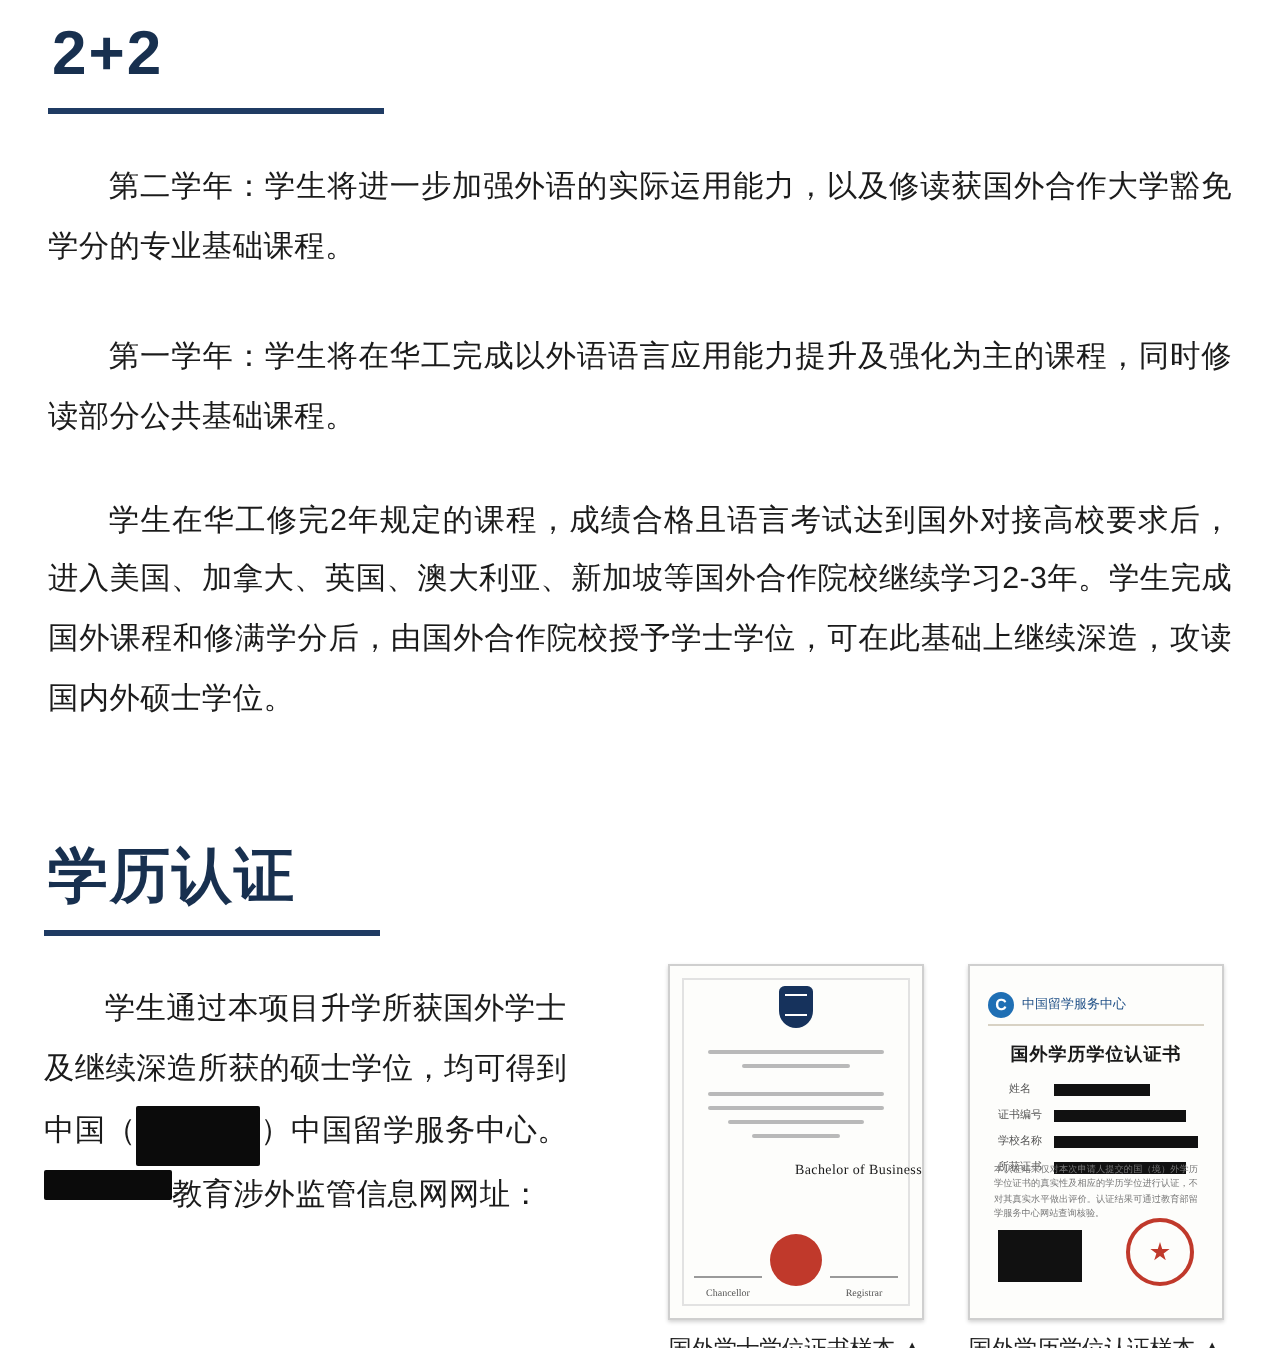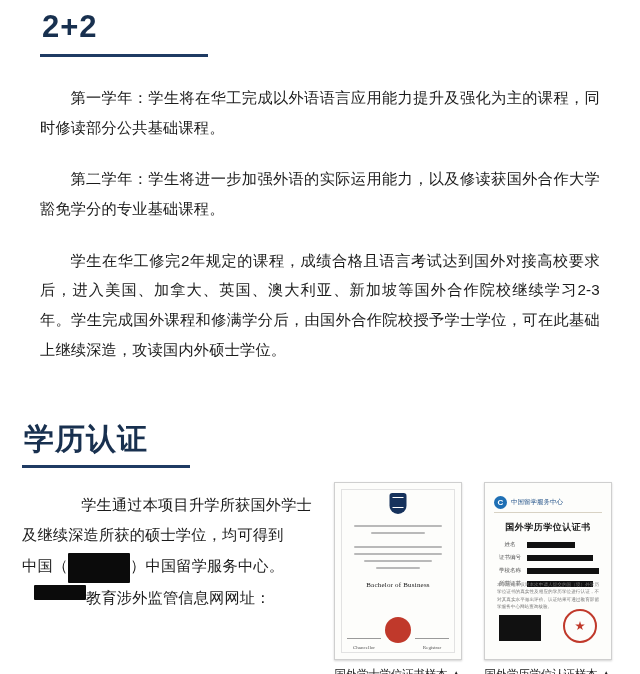--- a/index.html
+++ b/index.html
@@ -13,21 +13,21 @@
     font-family: "Liberation Sans", sans-serif;
     color: #1a1a1a;
     overflow: hidden;
     position: relative;
   }
   .page {
     position: relative;
     width: 640px;
     height: 674px;
     box-sizing: border-box;
-    padding: 0 40px;
+    padding: 0 24px;
   }
 
   
   .section-head {
     position: relative;
     padding-top: 10px;
   }
   .section-title {
     font-size: 31px;
     font-weight: 700;
@@ -79,31 +79,31 @@
     margin-top: 22px;
   }
   .sec2-text {
     width: 290px;
     flex: 0 0 290px;
     font-size: 15.2px;
     line-height: 2.0;
     color: #1b1b1b;
     letter-spacing: 0.2px;
   }
-  .sec2-text .lead { text-indent: 2em; text-align: right; }
+  .sec2-text .lead { text-indent: 2em; }
   .redact {
     display: inline-block;
     background: #0b0b0b;
     color: transparent;
     border-radius: 1px;
     vertical-align: -2px;
     user-select: none;
   }
   .redact.r1 { width: 62px; height: 30px; }
-  .redact.r2 { width: 52px; height: 15px; margin-left: 12px; }
+  .redact.r2 { width: 64px; height: 15px; }
   .url-line {
     letter-spacing: 0;
   }
 
   
   .certs {
     display: flex;
     gap: 22px;
     margin-left: 22px;
     margin-top: -8px;
@@ -166,21 +166,21 @@
   }
   .c1-lines i.w90 { width: 90%; }
   .c1-lines i.w70 { width: 70%; }
   .c1-lines i.w55 { width: 55%; }
   .c1-lines i.w45 { width: 45%; }
   .c1-lines i.gap { margin-bottom: 12px; }
   .c1-bold {
     position: absolute;
     left: 0; right: 0;
     top: 98px;
-    text-align: center;
+    text-align: right;
     font-family: "Liberation Serif", serif;
     font-size: 7px;
     color: #1a1a1a;
     letter-spacing: 0.2px;
   }
   .c1-seal {
     position: absolute;
     left: 50%;
     transform: translateX(-50%);
     bottom: 16px;
@@ -309,22 +309,22 @@
 </head>
 <body>
 
 <div class="page">
 
   <div class="section-head">
     <h1 class="section-title">2+2</h1>
     <div class="title-rule"></div>
   </div>
 
+  <p class="para indent block-gap-2">第二学年：学生将进一步加强外语的实际运用能力，以及修读获国外合作大学豁免学分的专业基础课程。</p>
   <p class="para indent block-gap-1">第一学年：学生将在华工完成以外语语言应用能力提升及强化为主的课程，同时修读部分公共基础课程。</p>
-  <p class="para indent block-gap-2">第二学年：学生将进一步加强外语的实际运用能力，以及修读获国外合作大学豁免学分的专业基础课程。</p>
   <p class="para indent block-gap-3">学生在华工修完2年规定的课程，成绩合格且语言考试达到国外对接高校要求后，进入美国、加拿大、英国、澳大利亚、新加坡等国外合作院校继续学习2-3年。学生完成国外课程和修满学分后，由国外合作院校授予学士学位，可在此基础上继续深造，攻读国内外硕士学位。</p>
 
   <div class="sec2">
     <div class="section-head sec2-head">
       <h1 class="section-title">学历认证</h1>
       <div class="title-rule short"></div>
     </div>
 
     <div class="sec2-body">
 

